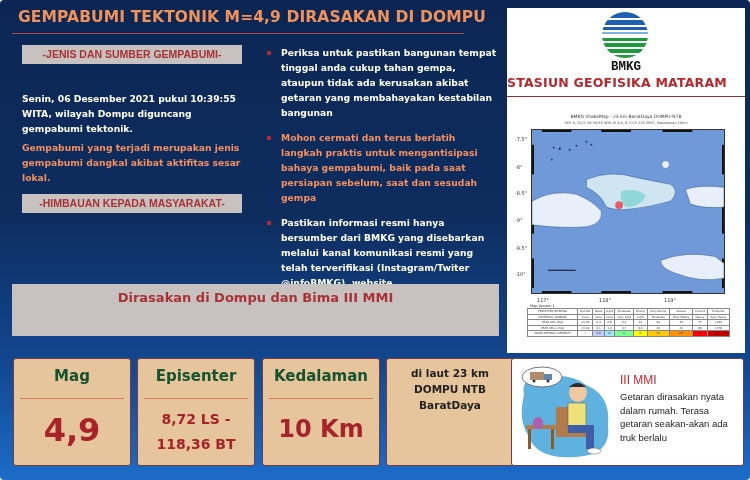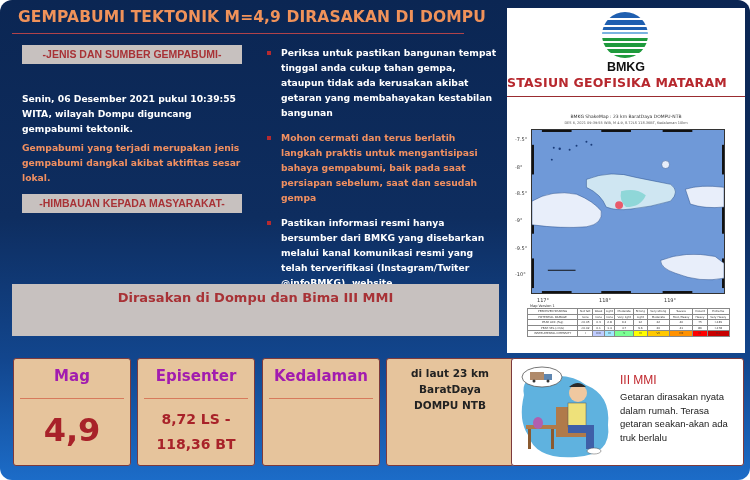--- a/index.html
+++ b/index.html
@@ -1,21 +1,21 @@
 <!DOCTYPE html>
 <html><head>
 <meta charset="utf-8">
 <style>
   * { box-sizing: border-box; margin: 0; padding: 0; }
   html, body { width: 750px; height: 480px; overflow: hidden; background: #fff; }
   body { font-family: "DejaVu Sans", "Liberation Sans", sans-serif; }
   .page {
     position: absolute; left: 0; top: 0; width: 750px; height: 480px;
     background: linear-gradient(180deg, #0b2653 0%, #0e2d5f 45%, #12468e 75%, #1c6cc8 100%);
-    border-radius: 12px;
+    border-radius: 4px;
     overflow: hidden;
   }
   .title {
     position: absolute; left: 18px; top: 8px; width: 480px;
     color: #f0925a; font-weight: bold; font-size: 15.5px; letter-spacing: 0.1px;
     font-family: "DejaVu Sans", sans-serif;
   }
   .title-rule { position: absolute; left: 12px; top: 33px; width: 452px; height: 1px; background: #b0434a; }
   .graybox {
     position: absolute; background: #c7c1bf; color: #a83236; font-weight: bold;
@@ -33,34 +33,34 @@
   .bullet::before { content: ""; position: absolute; left: 2px; top: 6px; width: 4px; height: 4px; background: #b52a30; }
   .bl-left { left: 34px; top: 223px; width: 220px; }
   .bl-right { left: 265px; top: 45px; width: 232px; }
   .mmi-bar {
     left: 12px; top: 284px; width: 487px; height: 52px; font-size: 13px; line-height: 28px; text-align: center;
     font-family: "DejaVu Sans", sans-serif;
   }
   
   .rpanel { position: absolute; left: 507px; top: 8px; width: 238px; height: 345px; background: #fff; }
   .logo { position: absolute; left: 88px; top: 2px; width: 60px; height: 50px; }
-  .bmkg-text { position: absolute; left: 0; width: 238px; top: 52px; text-align: center; font-weight: bold; font-size: 12.5px; color: #111; font-family: Liberation Sans, sans-serif; }
+  .bmkg-text { position: absolute; left: 0; width: 238px; top: 52px; text-align: center; font-weight: bold; font-size: 12.5px; color: #111; font-family: Liberation Mono, monospace; }
   .station { position: absolute; left: 0; width: 238px; top: 67px; text-align: left; font-weight: bold; font-size: 12.5px; color: #b7282e; font-family: "DejaVu Sans", sans-serif; letter-spacing: 0.2px; }
   .station-rule { position: absolute; left: 0; top: 88px; width: 238px; height: 1px; background: #9a2c30; }
   .map-title { position: absolute; left: 0; width: 238px; top: 106px; text-align: center; font-size: 4.5px; color: #333; }
   .map-sub { position: absolute; left: 0; width: 238px; top: 113px; text-align: center; font-size: 3.5px; color: #555; }
   .map { position: absolute; left: 24px; top: 121px; width: 194px; height: 165px; background: #6f99d8; border: 1px solid #333; overflow: hidden; }
   .ytick { position: absolute; left: 8px; font-size: 5px; color: #333; }
   .xtick { position: absolute; top: 289px; font-size: 5px; color: #333; }
   .map-version { position: absolute; left: 23px; top: 296px; font-size: 3.5px; color: #333; }
   .legend { position: absolute; left: 20px; top: 300px; width: 203px; border-collapse: collapse; font-size: 2.8px; color: #333; }
   .legend td { border: 0.5px solid #888; height: 5.5px; text-align: center; padding: 0; }
   
   .stat { position: absolute; top: 358px; height: 108px; background: #e6c49c; border: 1.5px solid #7d3a3c; border-radius: 3px; text-align: center; }
-  .stat-label { position: absolute; left: 0; right: 0; top: 8px; font-weight: bold; font-size: 15px; color: #a21caf; font-family: "DejaVu Sans", sans-serif; }
+  .stat-label { position: absolute; left: 0; right: 0; top: 8px; font-weight: bold; font-size: 15px; color: #14532d; font-family: "DejaVu Sans", sans-serif; }
   .stat-rule { position: absolute; left: 6px; right: 6px; top: 39px; height: 1px; background: #d77a5c; }
   .stat-val { position: absolute; left: 0; right: 0; color: #a82229; font-weight: bold; font-family: "DejaVu Sans", sans-serif; }
   .s1 { left: 13px; width: 118px; }
   .s2 { left: 137px; width: 118px; }
   .s3 { left: 262px; width: 118px; }
   .s4 { left: 386px; width: 128px; padding-left: 40px; }
   .loc { position: absolute; left: 0; right: 0; top: 6px; font-size: 10.5px; line-height: 16px; font-weight: bold; color: #222; }
   .mmi-card { position: absolute; left: 511px; top: 358px; width: 233px; height: 108px; background: #fff; border: 1.5px solid #7d3a3c; border-radius: 3px; }
   .mmi-title { position: absolute; left: 108px; top: 14px; font-size: 12px; color: #c0262c; font-family: "Liberation Sans", sans-serif; }
   .mmi-desc { position: absolute; left: 108px; top: 31px; width: 122px; font-size: 9.5px; line-height: 13.5px; color: #222; font-family: "Liberation Sans", sans-serif; }
@@ -239,27 +239,28 @@
   <div class="stat s2">
     <div class="stat-label">Episenter</div>
     <div class="stat-rule"></div>
     <div class="stat-val" style="top:52px; font-size:14px;">8,72 LS -</div>
     <div class="stat-val" style="top:77px; font-size:14px;">118,36 BT</div>
   </div>
 
   <div class="stat s3">
     <div class="stat-label">Kedalaman</div>
     <div class="stat-rule"></div>
+    <div class="stat-val" style="top:56px; font-size:24px;">10 Km</div>
   </div>
 
   <div class="stat s4">
     <div class="loc">
       <div>di laut 23 km</div>
+      <div>DOMPU NTB</div>
       <div>BaratDaya</div>
-      <div>DOMPU NTB</div>
     </div>
   </div>
 
   <div class="mmi-card">
     <svg class="illus" viewBox="0 0 100 96">
       <path d="M8 30 Q4 10 30 12 Q55 8 70 20 Q95 30 92 60 Q96 90 60 92 Q20 95 12 70 Q2 55 8 30 Z" fill="#5fb2df"></path>
       <ellipse cx="26" cy="12" rx="20" ry="10" fill="#fff" stroke="#555" stroke-width="0.8"></ellipse>
       <rect x="14" y="7" width="14" height="8" fill="#b08a6a"></rect>
       <rect x="28" y="9" width="8" height="6" fill="#5f86b0"></rect>
       <circle cx="18" cy="16" r="1.5" fill="#333"></circle>

